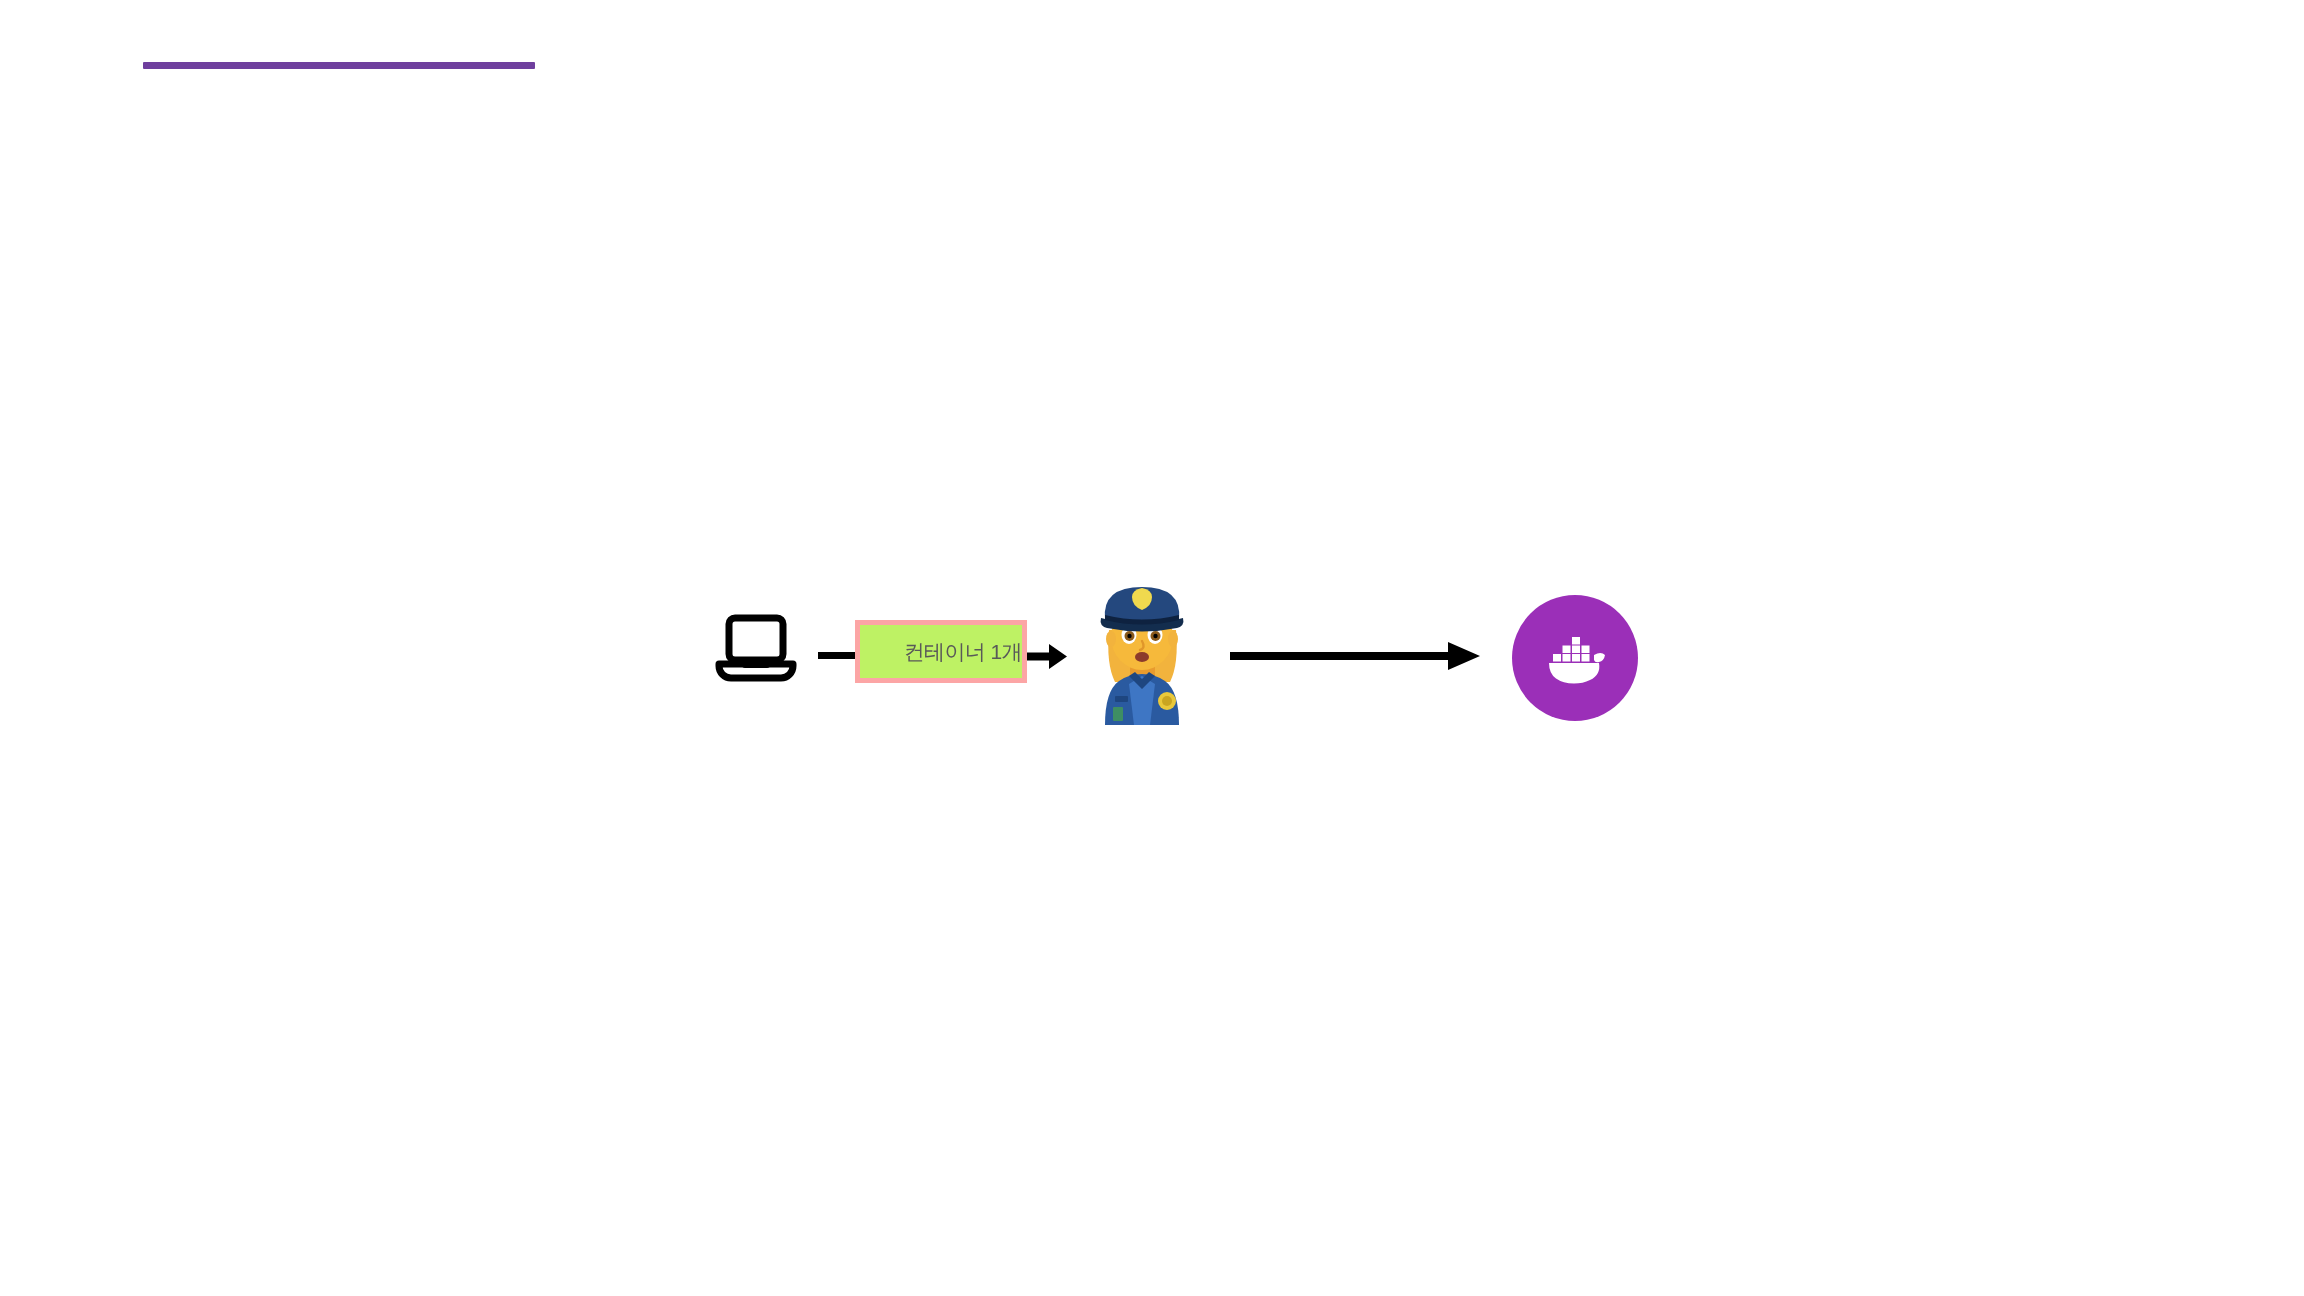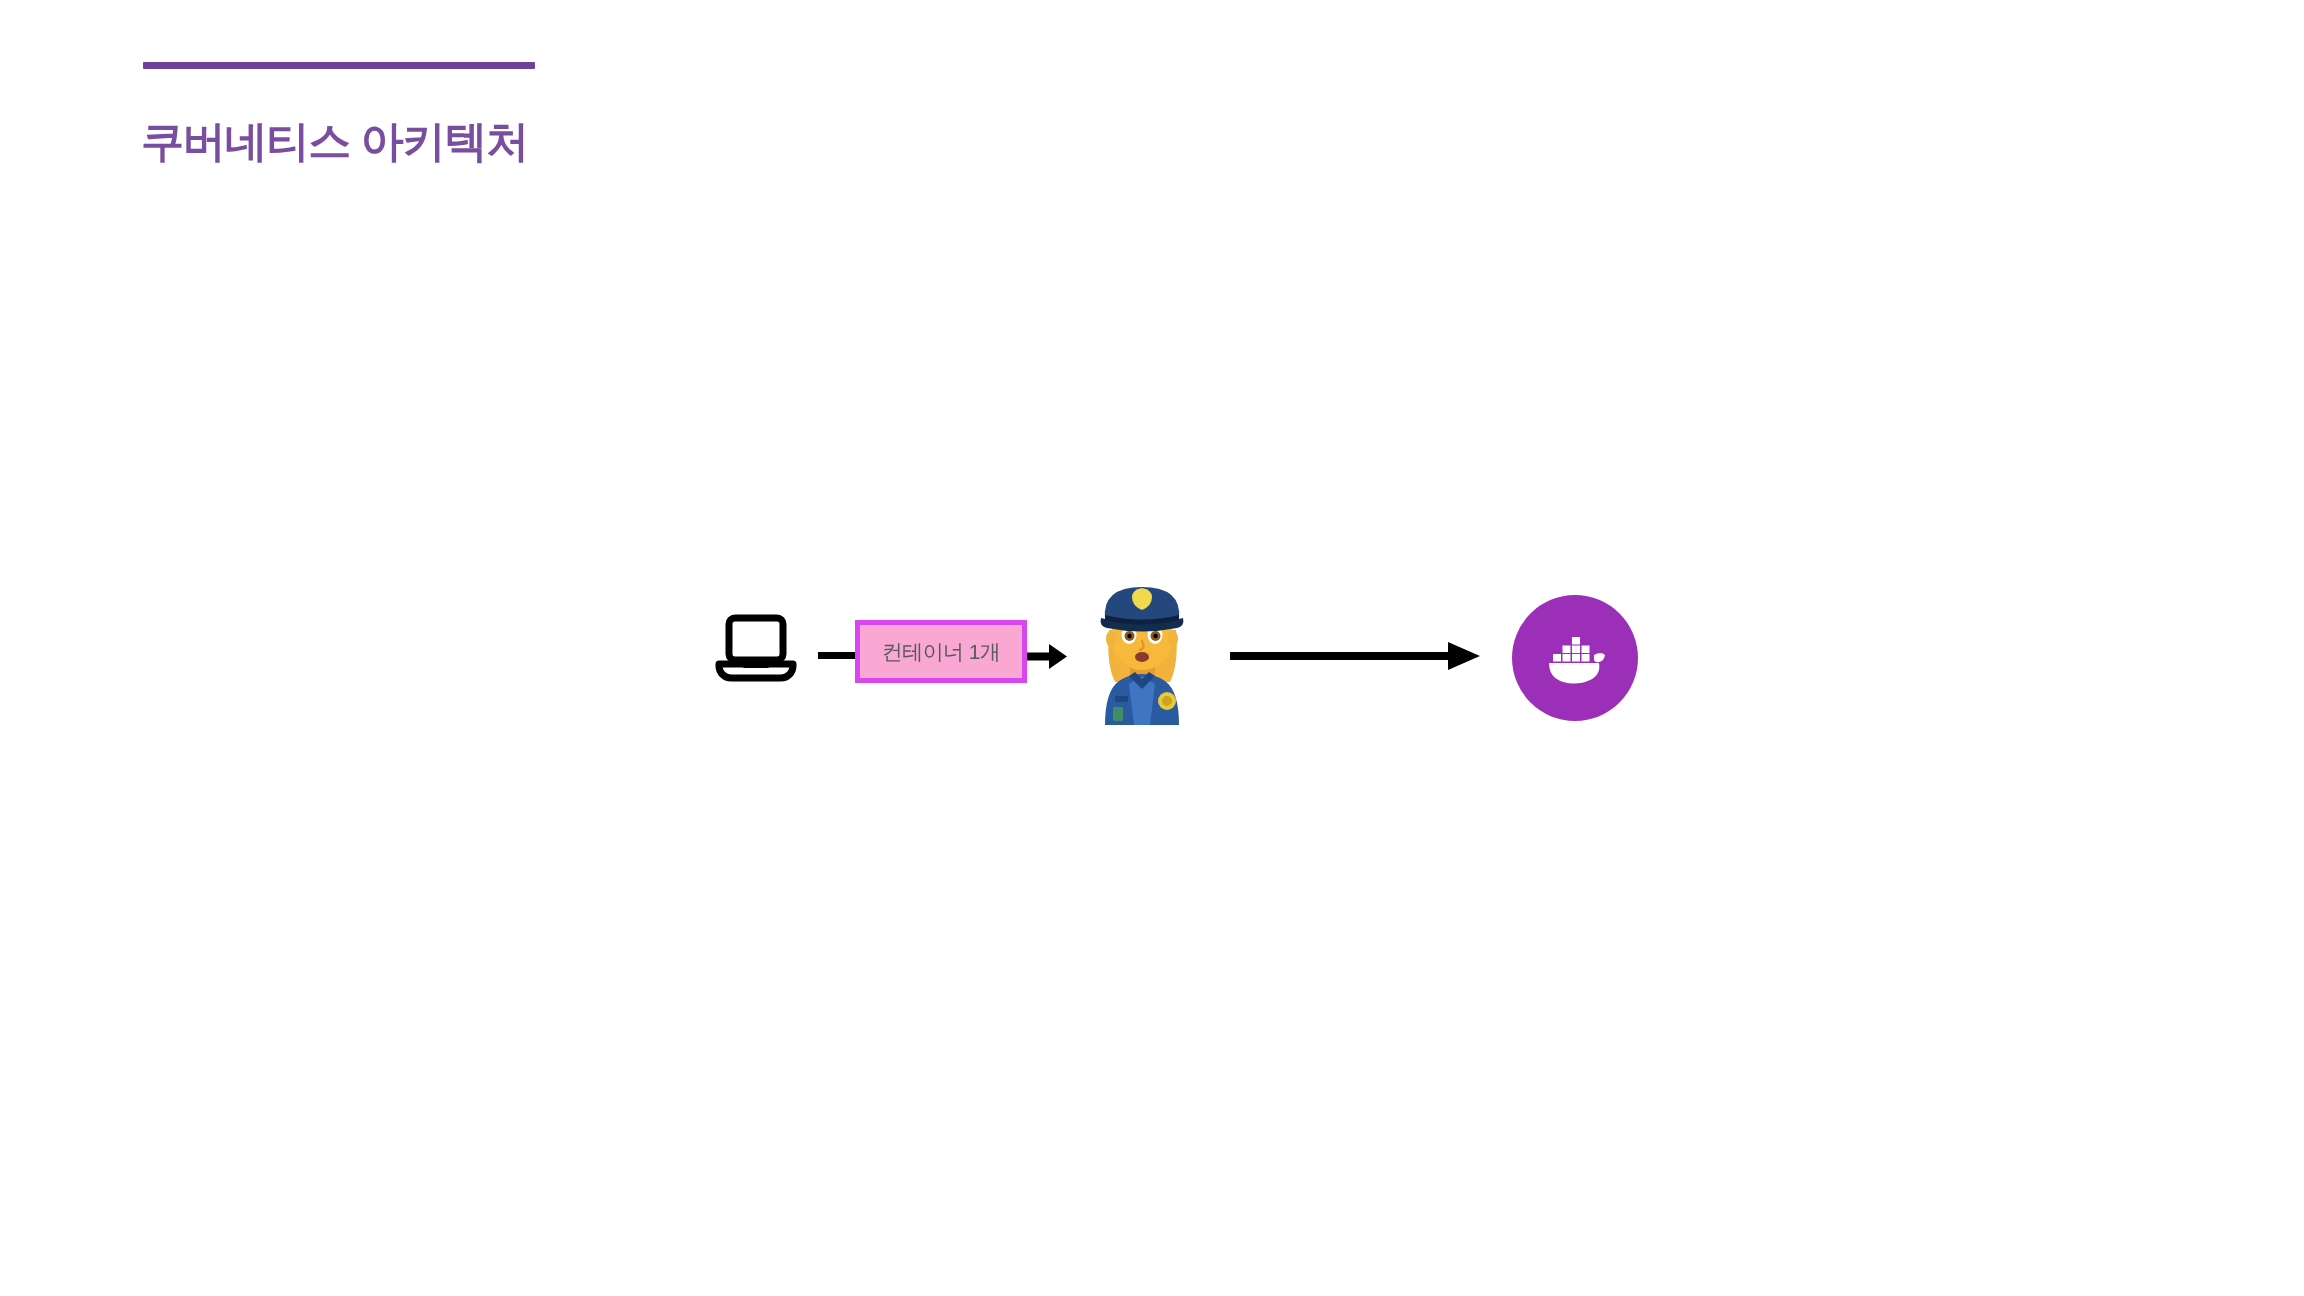--- a/index.html
+++ b/index.html
@@ -79,25 +79,25 @@
   }
 
   
   .container-box {
     position: absolute;
     left: 155px;
     top: 50px;
     width: 172px;
     height: 63px;
     box-sizing: border-box;
-    border: 5px solid #d946ef;
-    background: #f9a8d4;
+    border: 5px solid #fca5a5;
+    background: #bef264;
     display: flex;
     align-items: center;
-    justify-content: center;
+    justify-content: flex-end;
   }
   .container-box-label {
     color: #595959;
     font-family: "Liberation Sans", "DejaVu Sans", sans-serif;
     font-size: 21px;
     font-weight: 400;
     letter-spacing: -0.6px;
     line-height: 1;
     white-space: nowrap;
   }
@@ -151,21 +151,20 @@
     height: 56px;
   }
 </style>
 </head>
 <body>
 
 <div class="slide">
 
   <div class="title-rule"></div>
 
-  <h1 class="page-title">쿠버네티스 아키텍처</h1>
 
   <div class="diagram">
 
     <div class="laptop-icon">
       <svg viewBox="0 0 82 72" xmlns="http://www.w3.org/2000/svg">
         <rect x="14" y="6" width="54" height="42" rx="6" ry="6" fill="none" stroke="#000000" stroke-width="7"></rect>
         <path d="M4 52 h74 a0 0 0 0 1 0 0 v2 a12 12 0 0 1 -12 12 h-50 a12 12 0 0 1 -12 -12 v-2 z" fill="none" stroke="#000000" stroke-width="7" stroke-linejoin="round"></path>
         <path d="M30 53 h22" fill="none" stroke="#000000" stroke-width="6" stroke-linecap="round"></path>
       </svg>
     </div>

